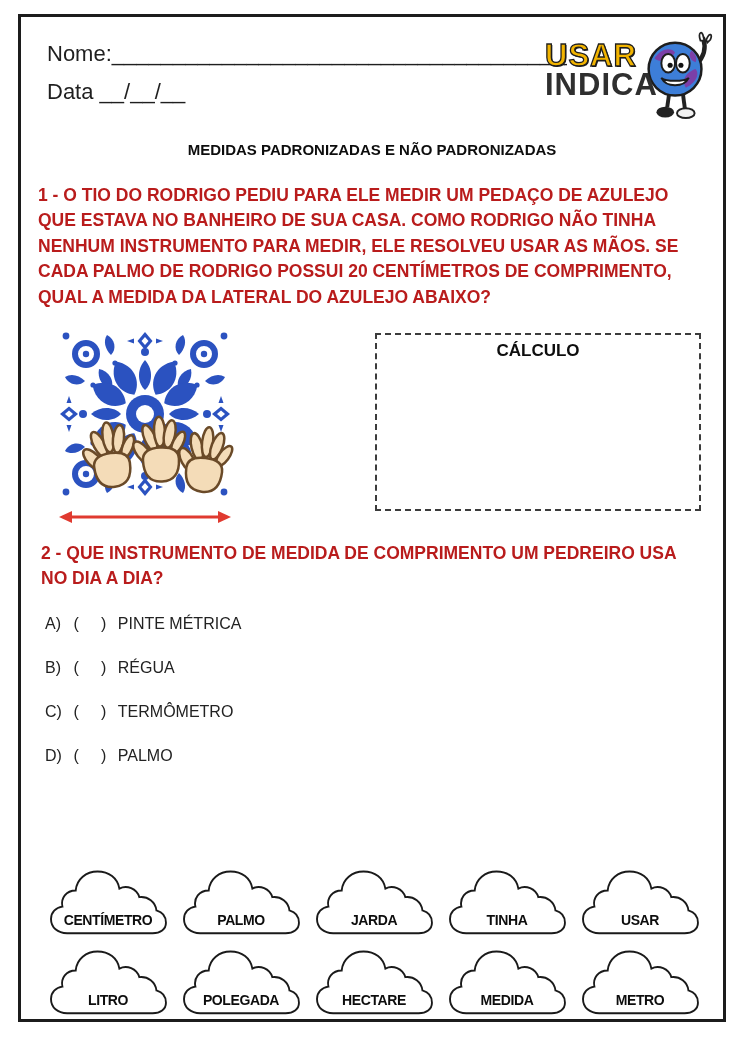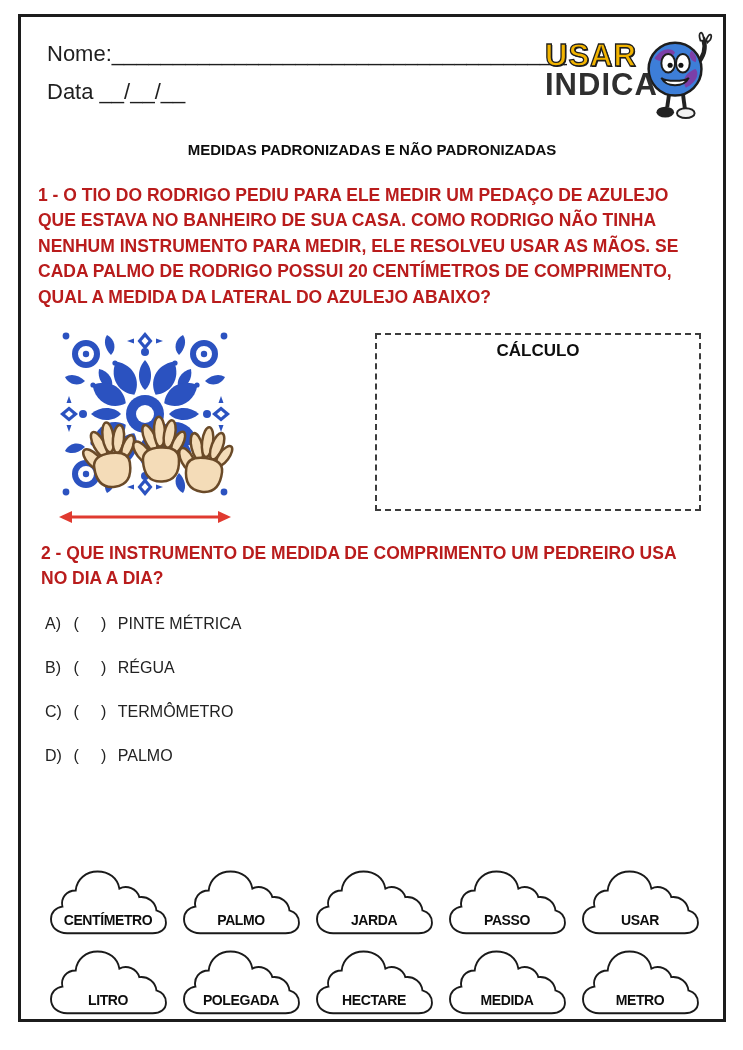--- a/index.html
+++ b/index.html
@@ -216,21 +216,21 @@
     <div class="cloud">
       <svg viewBox="0 0 130 80">
           <path d="M22,76 C12,76 5,70 5,61 C5,54 10,49 17,48 C15,39 21,31 31,31 C32,19 42,11 54,11 C66,11 75,18 77,29 C85,25 95,29 98,38 C107,37 115,43 116,52 C123,54 126,59 126,65 C126,72 120,76 112,76 Z" fill="#fff" stroke="#1a1a1a" stroke-width="2"></path>
         </svg>
       <div class="cloud-label">JARDA</div>
     </div>
     <div class="cloud">
       <svg viewBox="0 0 130 80">
           <path d="M22,76 C12,76 5,70 5,61 C5,54 10,49 17,48 C15,39 21,31 31,31 C32,19 42,11 54,11 C66,11 75,18 77,29 C85,25 95,29 98,38 C107,37 115,43 116,52 C123,54 126,59 126,65 C126,72 120,76 112,76 Z" fill="#fff" stroke="#1a1a1a" stroke-width="2"></path>
         </svg>
-      <div class="cloud-label">PASSO</div>
+      <div class="cloud-label">TINHA</div>
     </div>
     <div class="cloud">
       <svg viewBox="0 0 130 80">
           <path d="M22,76 C12,76 5,70 5,61 C5,54 10,49 17,48 C15,39 21,31 31,31 C32,19 42,11 54,11 C66,11 75,18 77,29 C85,25 95,29 98,38 C107,37 115,43 116,52 C123,54 126,59 126,65 C126,72 120,76 112,76 Z" fill="#fff" stroke="#1a1a1a" stroke-width="2"></path>
         </svg>
       <div class="cloud-label">USAR</div>
     </div>
   </div>
 
   <div class="cloud-row row2">

